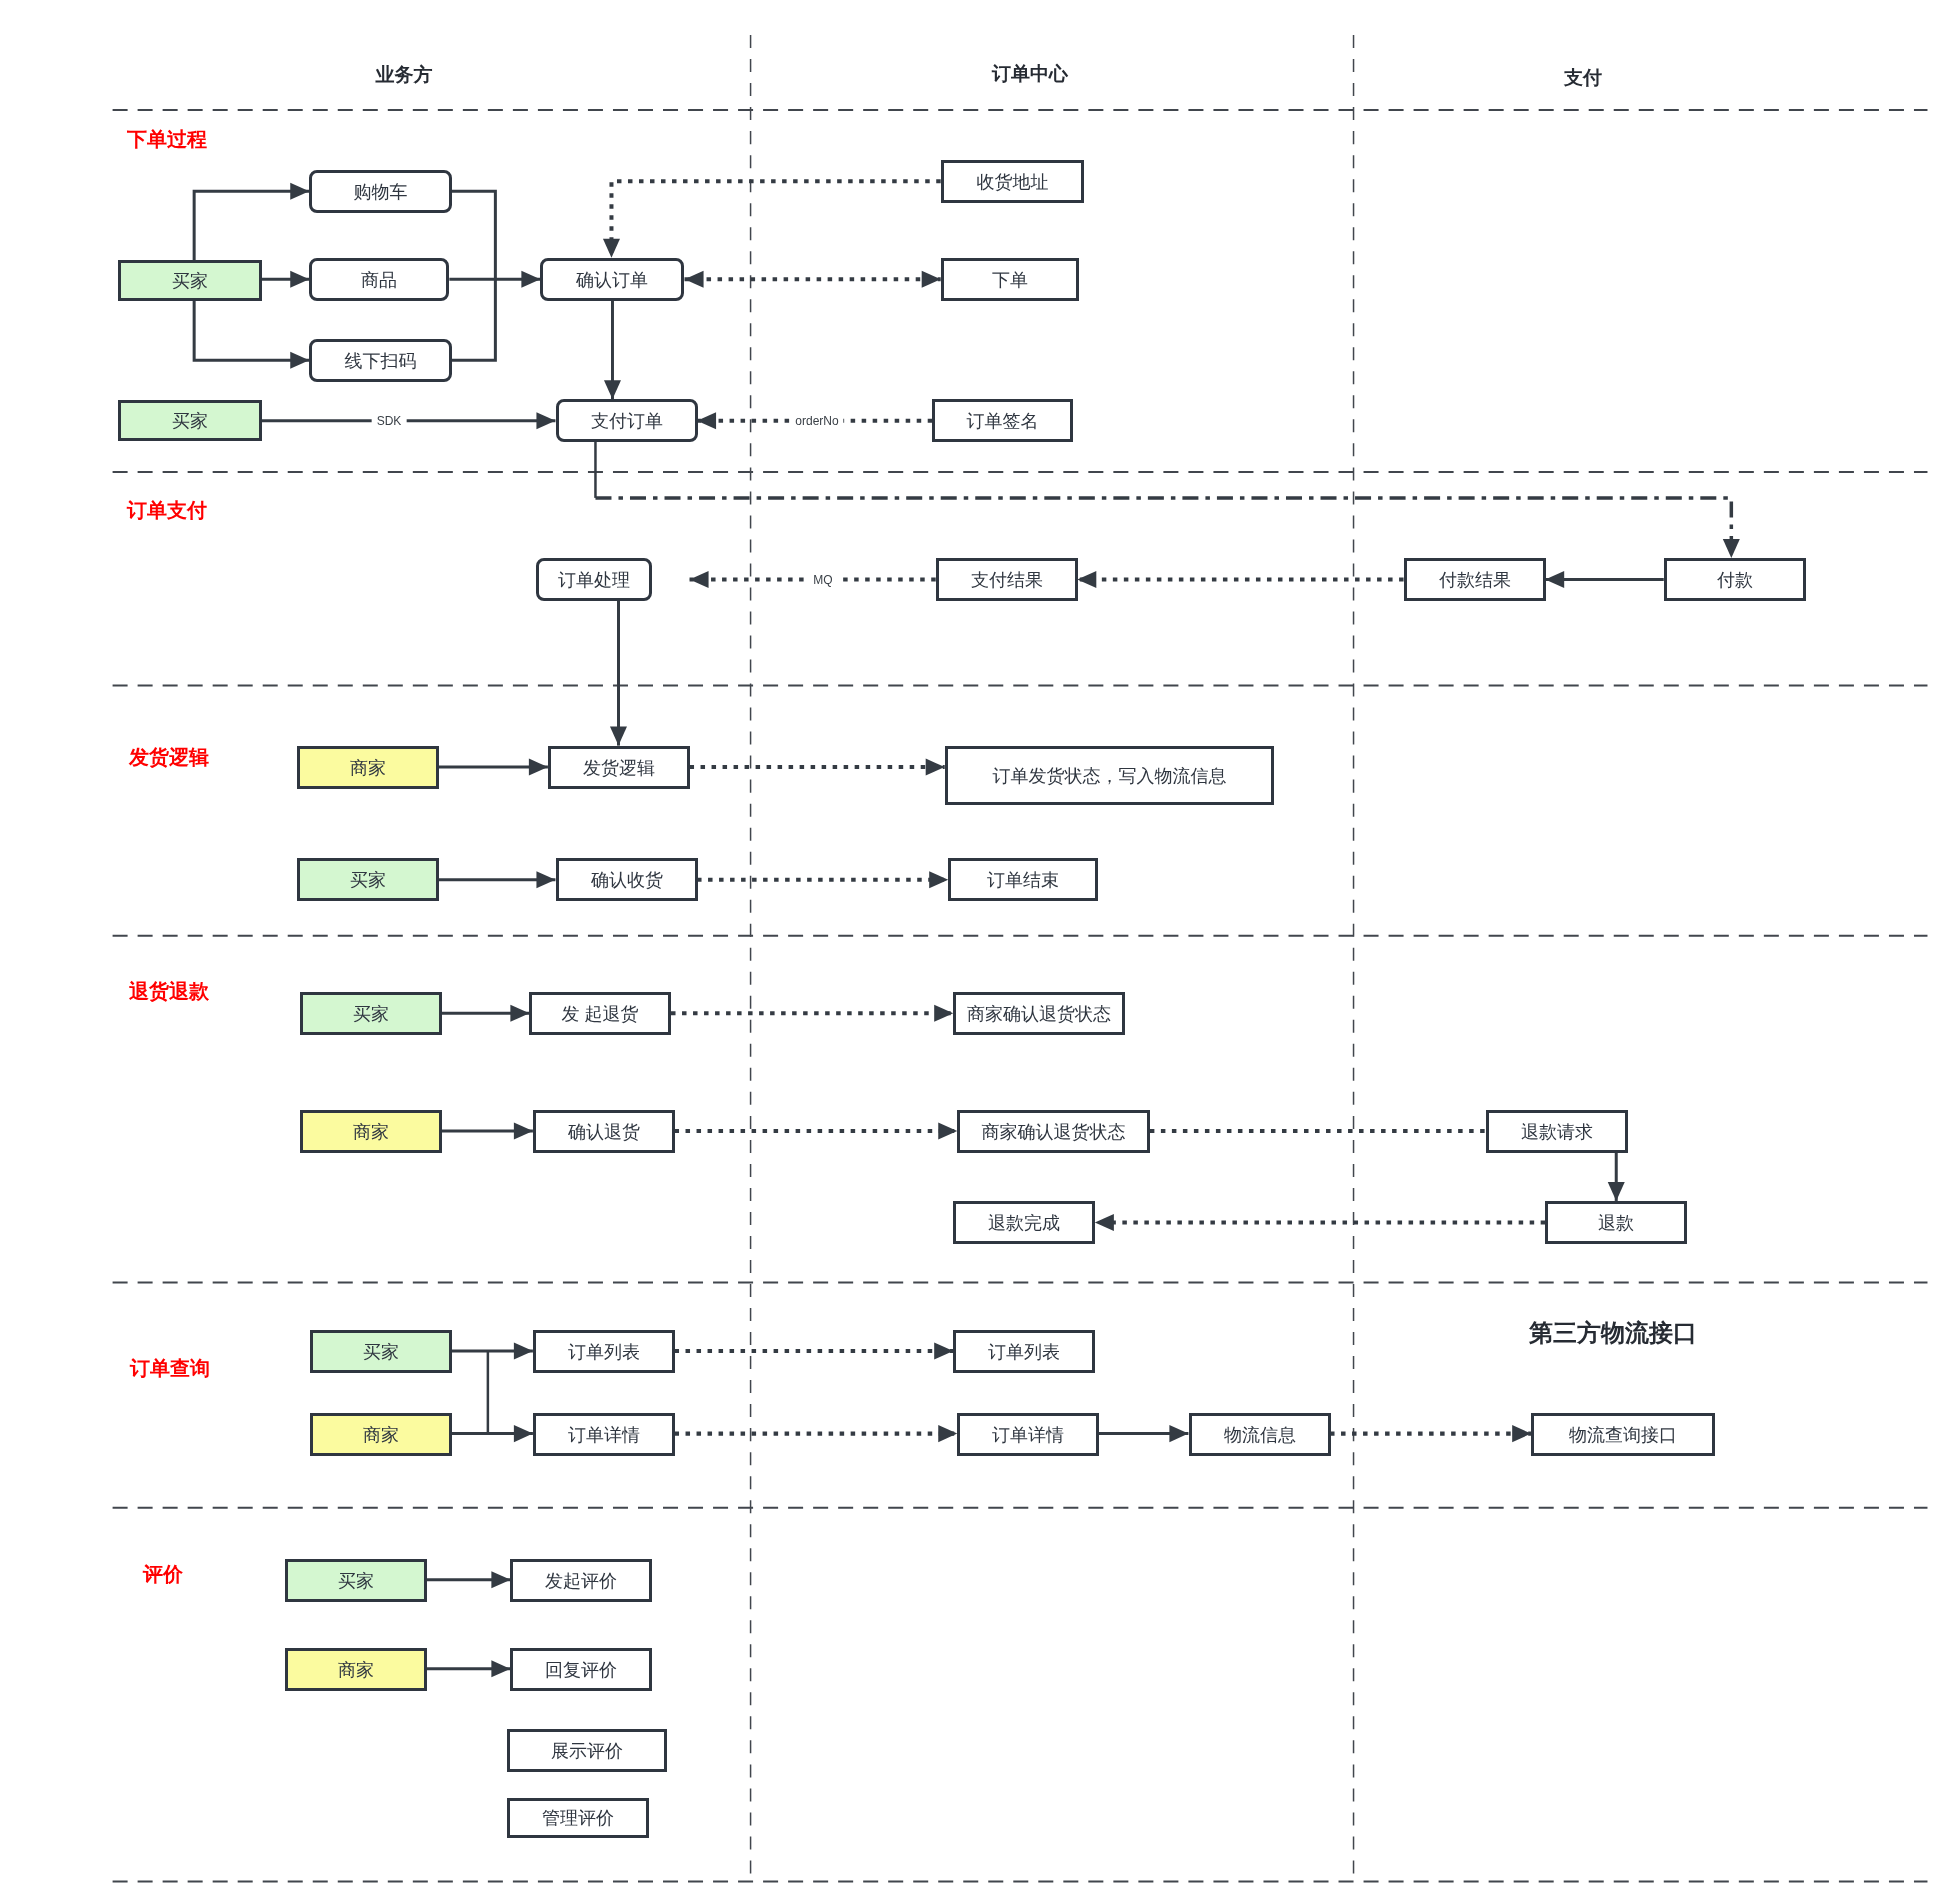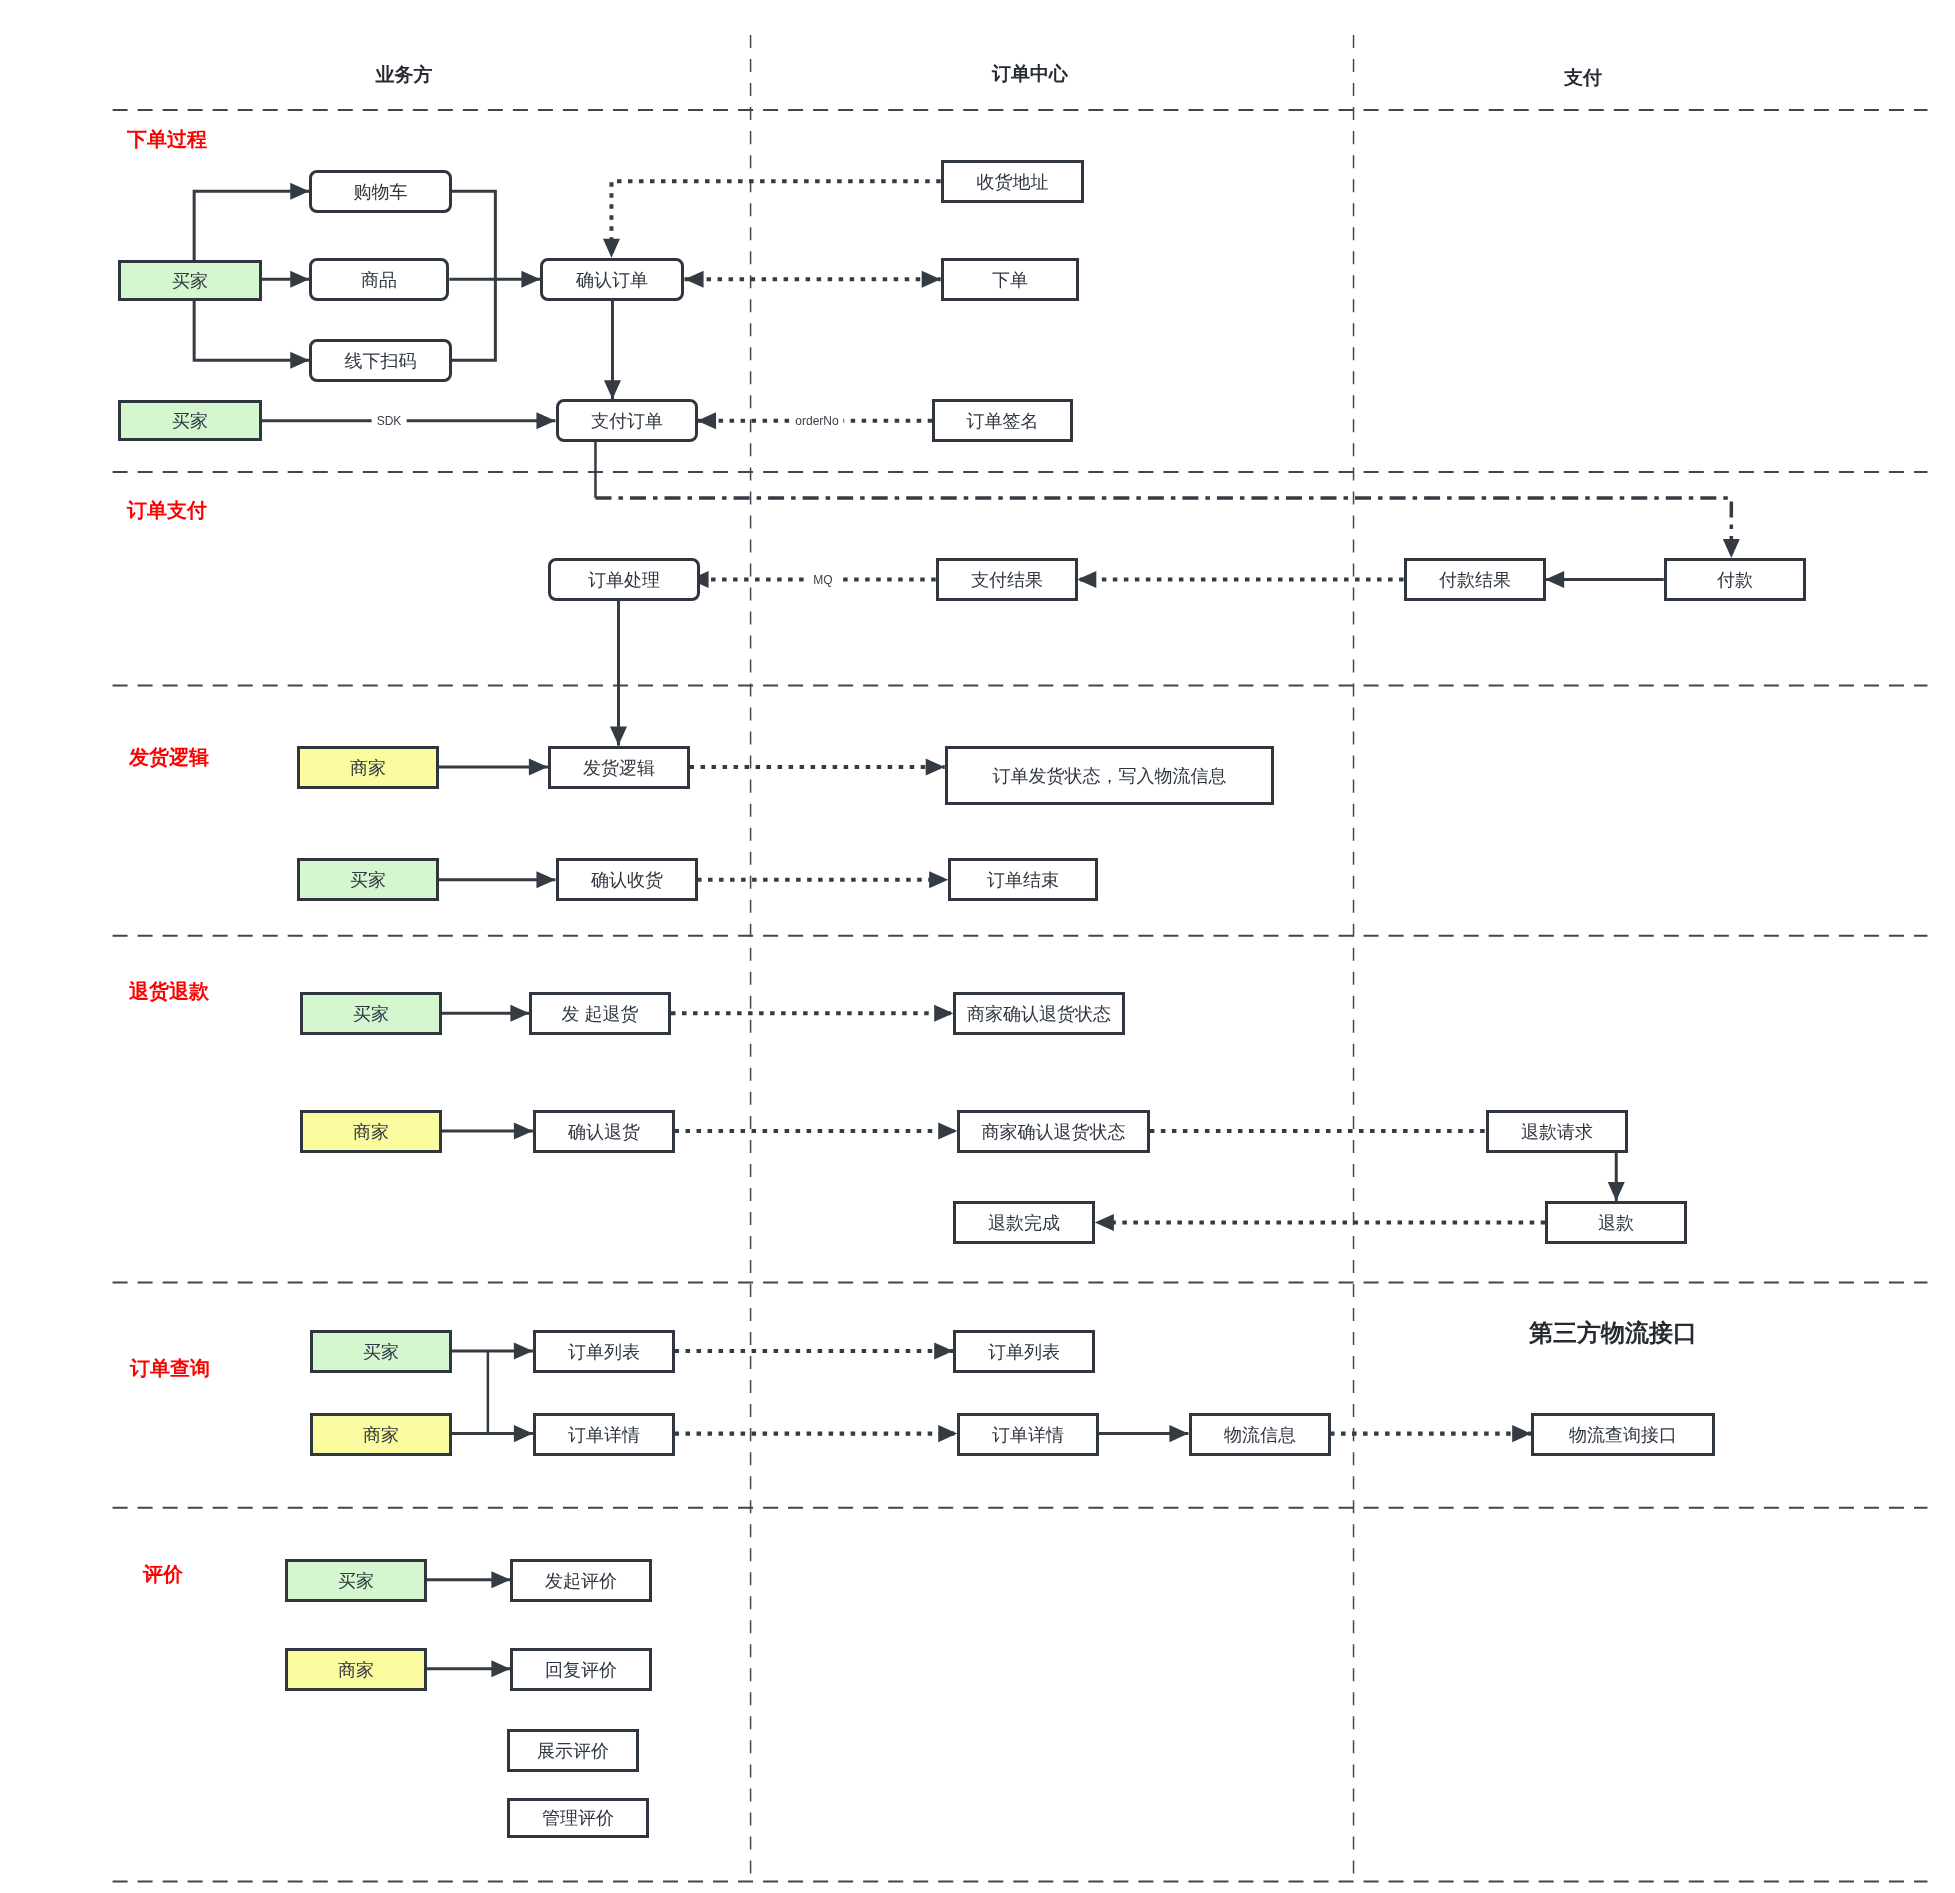--- a/index.html
+++ b/index.html
@@ -116,21 +116,21 @@
   <div class="node rounded" style="left:309px;top:170px;width:143px;height:43px">购物车</div>
   <div class="node rounded" style="left:309px;top:258px;width:140px;height:43px">商品</div>
   <div class="node rounded" style="left:309px;top:339px;width:143px;height:43px">线下扫码</div>
   <div class="node rounded" style="left:540px;top:258px;width:144px;height:43px">确认订单</div>
   <div class="node" style="left:941px;top:160px;width:143px;height:43px">收货地址</div>
   <div class="node" style="left:941px;top:258px;width:138px;height:43px">下单</div>
   <div class="node green" style="left:118px;top:400px;width:144px;height:41px">买家</div>
   <div class="node rounded" style="left:556px;top:399px;width:142px;height:43px">支付订单</div>
   <div class="node" style="left:932px;top:399px;width:141px;height:43px">订单签名</div>
 
-  <div class="node rounded" style="left:548px;top:558px;width:152px;height:43px">订单处理</div>
+  <div class="node rounded" style="left:536px;top:558px;width:116px;height:43px">订单处理</div>
   <div class="node" style="left:936px;top:558px;width:142px;height:43px">支付结果</div>
   <div class="node" style="left:1404px;top:558px;width:142px;height:43px">付款结果</div>
   <div class="node" style="left:1664px;top:558px;width:142px;height:43px">付款</div>
 
   <div class="node yellow" style="left:297px;top:746px;width:142px;height:43px">商家</div>
   <div class="node" style="left:548px;top:746px;width:142px;height:43px">发货逻辑</div>
   <div class="node" style="left:945px;top:746px;width:329px;height:59px">订单发货状态，写入物流信息</div>
   <div class="node green" style="left:297px;top:858px;width:142px;height:43px">买家</div>
   <div class="node" style="left:556px;top:858px;width:142px;height:43px">确认收货</div>
   <div class="node" style="left:948px;top:858px;width:150px;height:43px">订单结束</div>
@@ -151,21 +151,21 @@
   <div class="node yellow" style="left:310px;top:1413px;width:142px;height:43px">商家</div>
   <div class="node" style="left:533px;top:1413px;width:142px;height:43px">订单详情</div>
   <div class="node" style="left:957px;top:1413px;width:142px;height:43px">订单详情</div>
   <div class="node" style="left:1189px;top:1413px;width:142px;height:43px">物流信息</div>
   <div class="node" style="left:1531px;top:1413px;width:184px;height:43px">物流查询接口</div>
 
   <div class="node green" style="left:285px;top:1559px;width:142px;height:43px">买家</div>
   <div class="node" style="left:510px;top:1559px;width:142px;height:43px">发起评价</div>
   <div class="node yellow" style="left:285px;top:1648px;width:142px;height:43px">商家</div>
   <div class="node" style="left:510px;top:1648px;width:142px;height:43px">回复评价</div>
-  <div class="node" style="left:507px;top:1729px;width:132px;height:43px">展示评价</div>
+  <div class="node" style="left:507px;top:1729px;width:160px;height:43px">展示评价</div>
   <div class="node" style="left:507px;top:1798px;width:142px;height:40px">管理评价</div>
 
   <div class="edge-label" style="left:389px;top:421px">SDK</div>
   <div class="edge-label" style="left:817px;top:421px">orderNo</div>
   <div class="edge-label" style="left:823px;top:580px">MQ</div>
 
 </div>
 
 
 </body></html>

